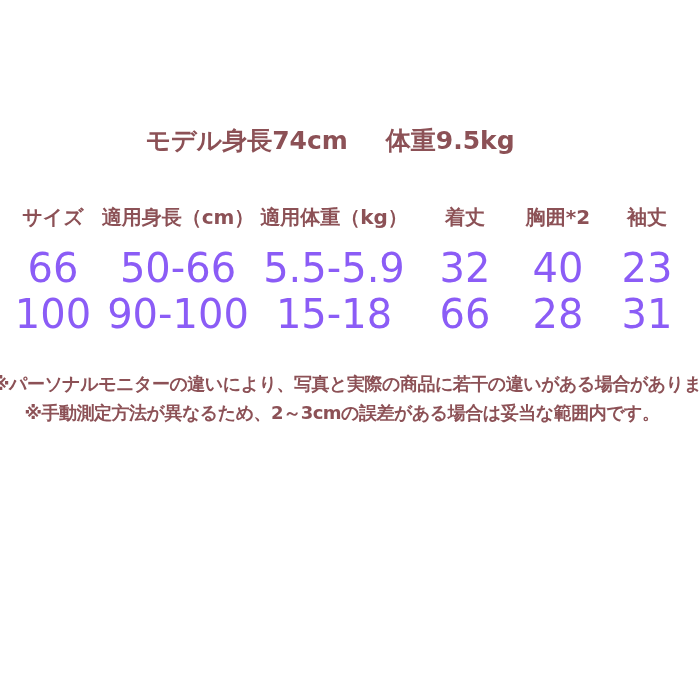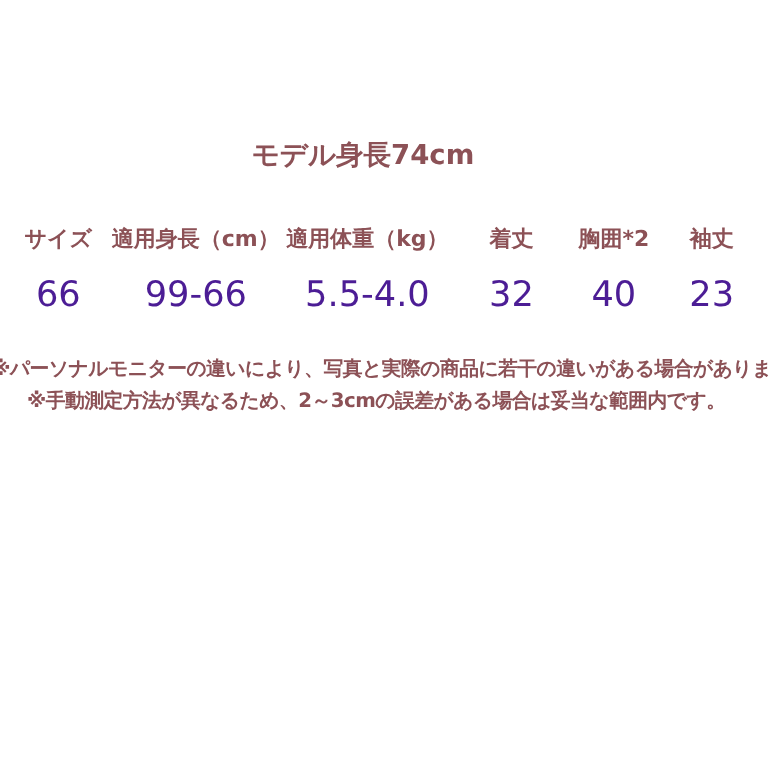--- a/index.html
+++ b/index.html
@@ -41,23 +41,23 @@
     font-size: 20px;
     font-weight: bold;
     color: #8c5156;
     text-align: center;
     vertical-align: middle;
     padding: 0;
     white-space: nowrap;
   }
   table.size-table td {
     height: 44px;
-    font-size: 32px;
+    font-size: 40px;
     font-weight: 400;
-    color: #4c1d95;
+    color: #8b5cf6;
     text-align: center;
     vertical-align: middle;
     padding: 0;
     white-space: nowrap;
   }
   .notes {
     margin-top: 32px;
     text-align: center;
     transform: translateX(-8px);
     font-size: 18px;
@@ -68,20 +68,21 @@
   }
   .notes .note-line { white-space: nowrap; }
 </style>
 </head>
 <body>
 
 <div class="page">
 
   <div class="model-info">
     <span>モデル身長74cm</span>
+    <span>体重9.5kg</span>
   </div>
 
   <table class="size-table">
     <colgroup>
       <col class="c1">
         <col class="c2">
         <col class="c3">
         <col class="c4">
         <col class="c5">
         <col class="c6">
@@ -92,25 +93,33 @@
         <th>適用身長（cm）</th>
         <th>適用体重（kg）</th>
         <th>着丈</th>
         <th>胸囲*2</th>
         <th>袖丈</th>
       </tr>
     </thead>
     <tbody>
       <tr>
         <td>66</td>
-        <td>99-66</td>
-        <td>5.5-4.0</td>
+        <td>50-66</td>
+        <td>5.5-5.9</td>
         <td>32</td>
         <td>40</td>
         <td>23</td>
+      </tr>
+      <tr>
+        <td>100</td>
+        <td>90-100</td>
+        <td>15-18</td>
+        <td>66</td>
+        <td>28</td>
+        <td>31</td>
       </tr>
     </tbody>
   </table>
 
   <div class="notes">
     <div class="note-line">※パーソナルモニターの違いにより、写真と実際の商品に若干の違いがある場合があります。</div>
     <div class="note-line">※手動測定方法が異なるため、2～3cmの誤差がある場合は妥当な範囲内です。</div>
   </div>
 
 </div>

